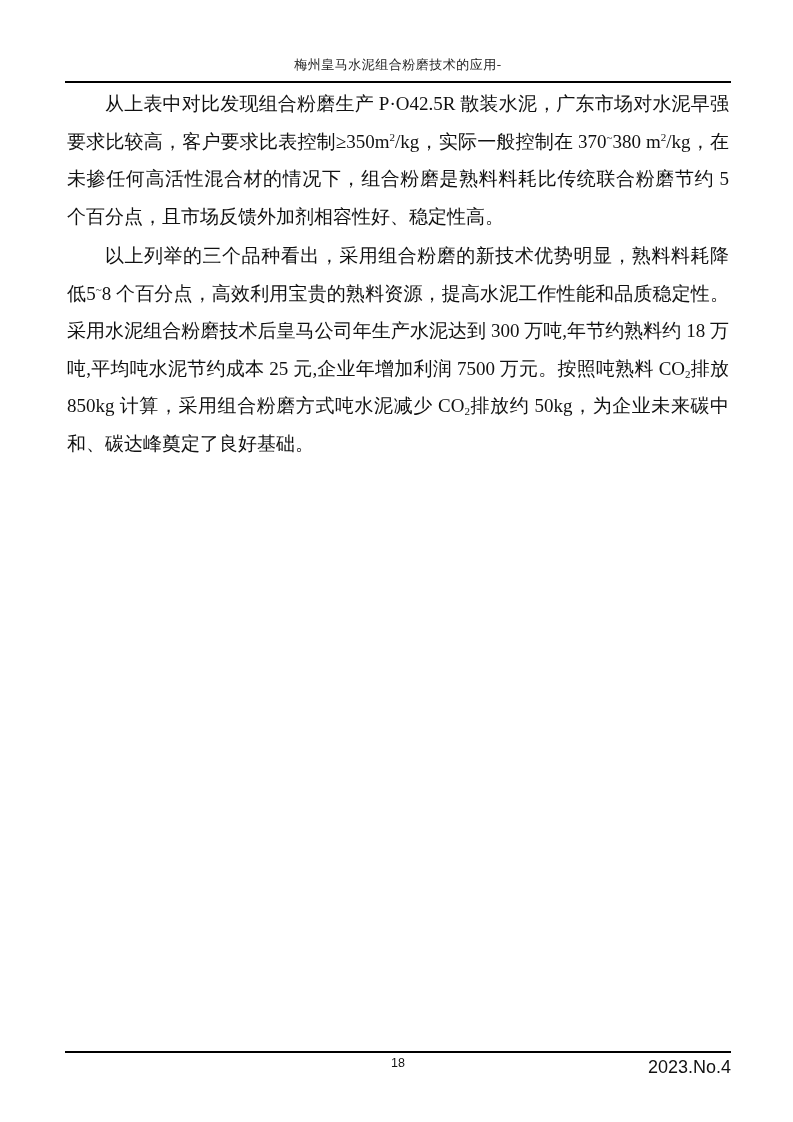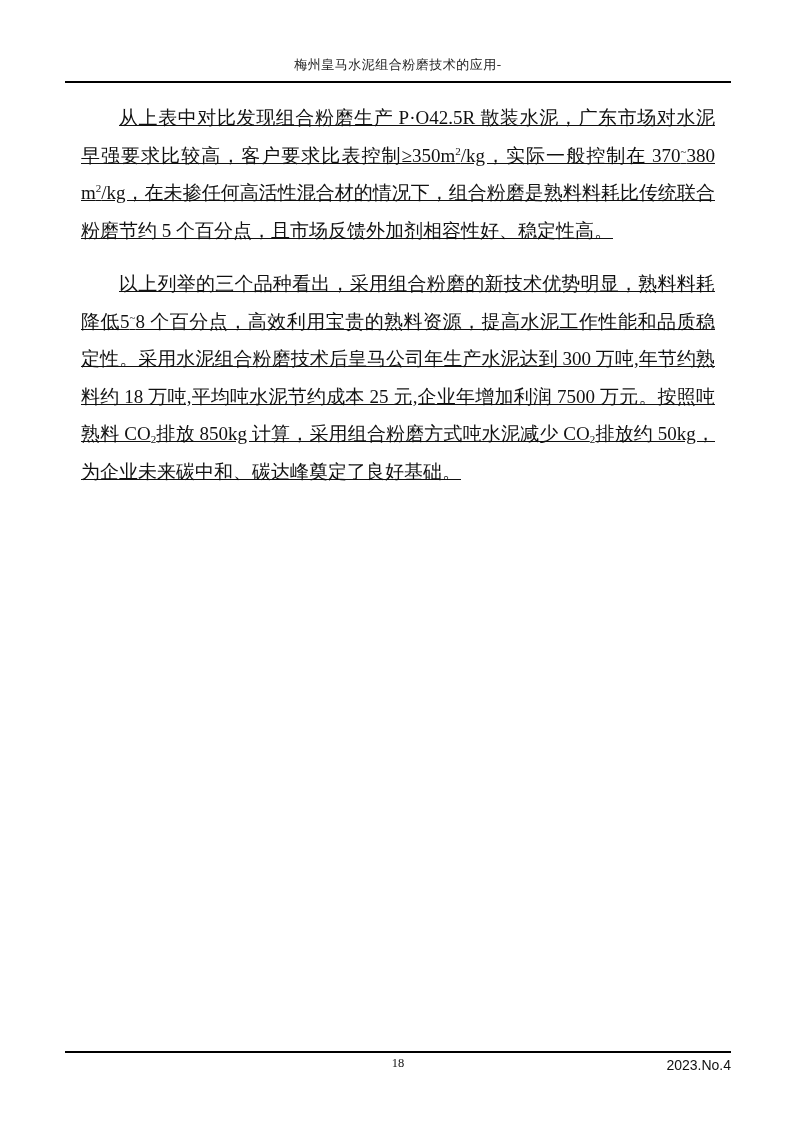--- a/index.html
+++ b/index.html
@@ -36,23 +36,22 @@
     margin-top: 7px;
   }
   
   .doc-body {
     margin-top: 2px;
     font-size: 19px;
     line-height: 37.5px;
     text-align: justify;
   }
   .doc-body p {
-    margin: 16px;
+    margin: 2px;
     text-indent: 2em;
-    text-decoration: underline;
   }
   .doc-body sup, .doc-body sub {
     font-size: 0.58em;
     line-height: 0;
   }
   .doc-body sup { vertical-align: 7px; }
   .doc-body sub { vertical-align: -3px; }
   .section-heading {
     font-family: "Liberation Sans", "DejaVu Sans", sans-serif;
     font-weight: bold;
@@ -75,27 +74,26 @@
   }
   .footer-row {
     position: relative;
     margin-top: 3px;
     font-family: "Liberation Sans", "DejaVu Sans", sans-serif;
     color: #111111;
   }
   .page-number {
     text-align: center;
     font-size: 12.5px;
-    font-family: Liberation Serif, serif;
   }
   .issue-label {
     position: absolute;
     right: 0;
     top: 1px;
-    font-size: 14px;
+    font-size: 18px;
   }
 </style>
 </head>
 <body>
 
 <div class="page">
 
   <div class="content-col">
     <div class="running-head">梅州皇马水泥组合粉磨技术的应用-</div>
     <div class="header-rule"></div>

